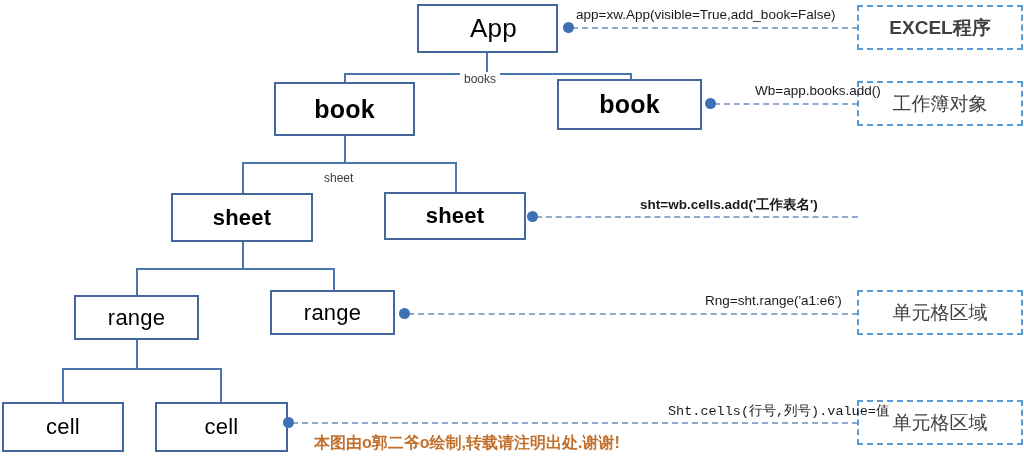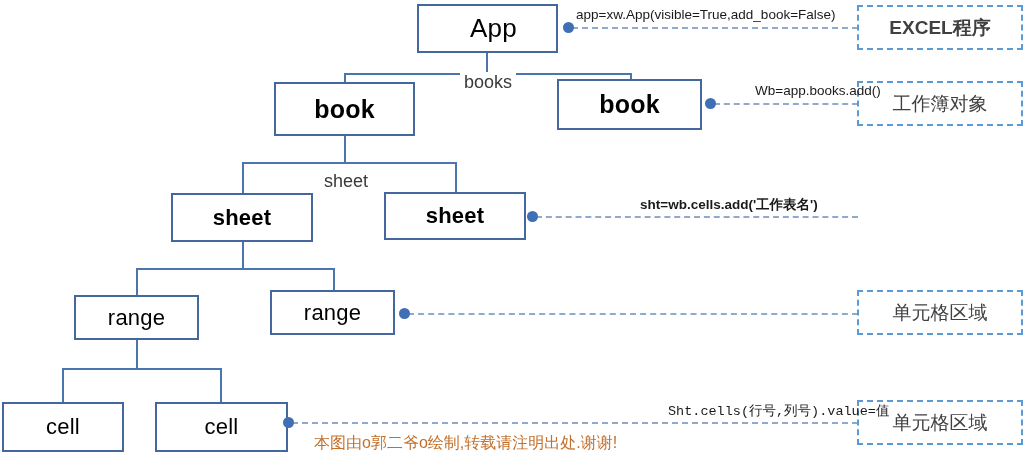--- a/index.html
+++ b/index.html
@@ -48,21 +48,21 @@
   .ln {
     position: absolute;
     background: #4a76ad;
     z-index: 1;
   }
   .ln.h { height: 2px; }
   .ln.v { width: 2px; }
   
   .edge-label {
     position: absolute;
-    font-size: 18px;
+    font-size: 12px;
     color: #3a3a3a;
     background: #ffffff;
     padding: 0 4px;
     z-index: 2;
     white-space: nowrap;
   }
   
   .callout-dot {
     position: absolute;
     width: 11px;
@@ -83,21 +83,21 @@
     color: #1a1a1a;
     white-space: nowrap;
     z-index: 4;
     font-family: "Liberation Sans", sans-serif;
   }
   .code-text .b { font-weight: bold; }
   
   .watermark {
     position: absolute;
     font-size: 16px;
-    font-weight: normal;
+    font-weight: bold;
     color: #c2702c;
     white-space: nowrap;
     z-index: 6;
   }
 </style>
 </head>
 <body>
 
 <div id="canvas">
 
@@ -183,20 +183,23 @@
   </div>
 
   <div class="callout-dot" style="left:527px; top:211px;"></div>
   <div class="leader" style="left:536px; top:216px; width:322px;"></div>
   <div class="code-text" style="left:640px; top:196px;">
     <span class="b">sht=wb.cells.add('工作表名')</span>
   </div>
 
   <div class="callout-dot" style="left:399px; top:308px;"></div>
   <div class="leader" style="left:408px; top:313px; width:450px;"></div>
+  <div class="code-text" style="left:705px; top:293px;">
+    <span>Rng=sht.range('a1:e6')</span>
+  </div>
   <div class="dashbox" style="left:857px; top:290px; width:166px; height:45px;">
     <span>单元格区域</span>
   </div>
 
   <div class="callout-dot" style="left:283px; top:417px;"></div>
   <div class="leader" style="left:292px; top:422px; width:566px;"></div>
   <div class="code-text" style="left:668px; top:402px;font-family:Liberation Mono, monospace;">
     <span>Sht.cells(行号,列号).value=值</span>
   </div>
   <div class="dashbox" style="left:857px; top:400px; width:166px; height:45px;">

